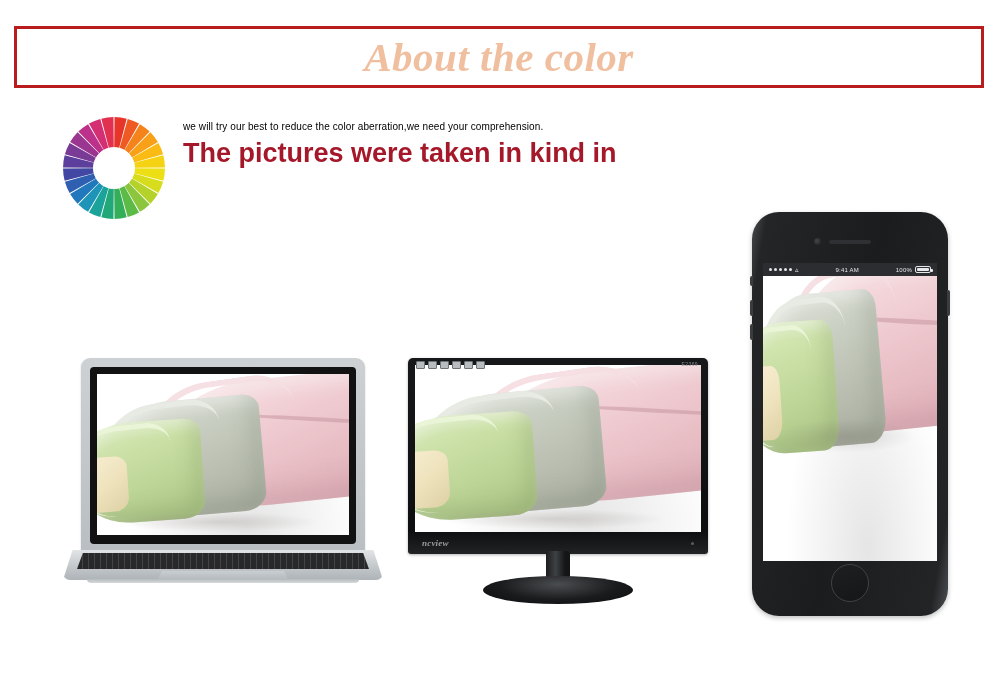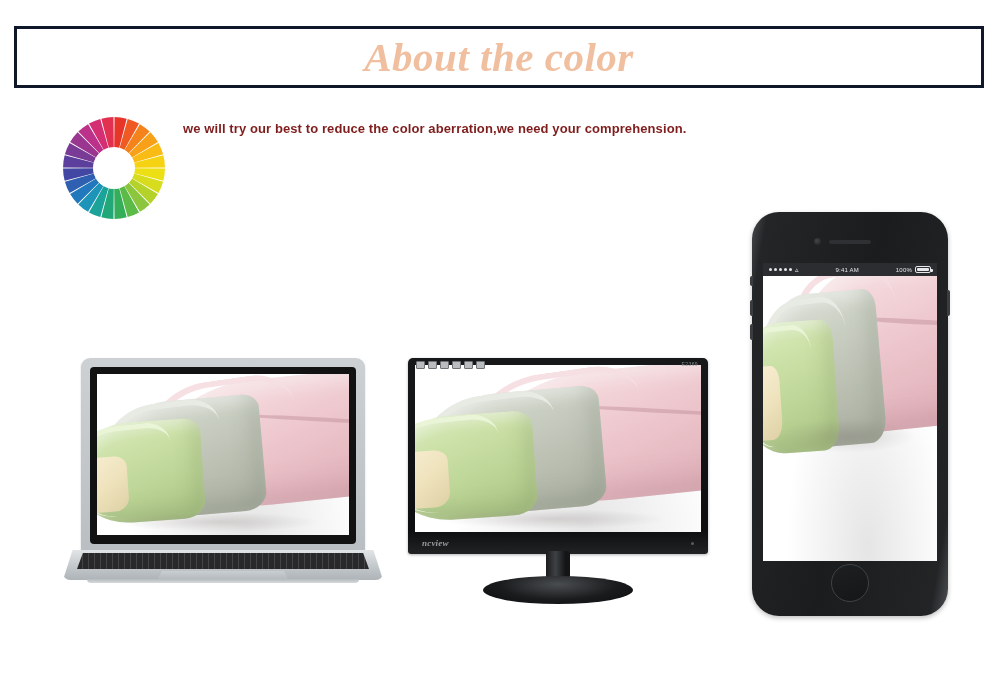--- a/index.html
+++ b/index.html
@@ -8,36 +8,36 @@
     background: #ffffff;
     font-family: "Liberation Sans", sans-serif;
     overflow: hidden;
   }
   .page { position: relative; width: 1000px; height: 676px; background: #fff; }
 
   
   .header-box {
     position: absolute; left: 14px; top: 26px;
     width: 970px; height: 62px;
-    border: 3px solid #0f172a;
+    border: 3px solid #b91c1c;
     display: flex; align-items: center; justify-content: center;
     background: #fff;
   }
   .header-title {
     font-family: "Liberation Serif", serif;
     font-style: italic; font-weight: bold;
     font-size: 41px; letter-spacing: 0.5px;
     color: #f0bf9f; white-space: nowrap;
   }
 
   
   .text-block { position: absolute; left: 183px; top: 120px; width: 720px; }
   .line-note {
-    font-size: 13px; color: #7f1d1d; line-height: 1.45;
-    letter-spacing: 0.1px; white-space: nowrap; font-weight: bold;
+    font-size: 10px; color: #000000; line-height: 1.45;
+    letter-spacing: 0.1px; white-space: nowrap;
   }
   .line-teal {
     font-size: 27px; color: #3e8182; font-weight: bold;
     line-height: 1.28; margin-top: 3px; white-space: nowrap;
   }
   .line-red {
     font-size: 27px; color: #a5182a; font-weight: bold;
     line-height: 1.28; margin-top: 1px; white-space: nowrap;
   }
 
@@ -279,20 +279,21 @@
           <path d="M15.716496314845102 14.99083869799263 A49 49 0 0 1 25.056970628231817 7.823640676806754 L39.81917168499258 32.785159459921125 A20 20 0 0 0 36.00673318973269 35.71054640734393 Z" fill="#bc3189"></path>
           <path d="M25.94571607285809 7.3105232551107235 A49 49 0 0 1 36.82292878985197 2.8050342269147563 L44.621603587694686 30.73674866404684 A20 20 0 0 0 40.18192492769718 32.57572377759621 Z" fill="#d42f73"></path>
           <path d="M37.81419552892209 2.539425104697081 A49 49 0 0 1 49.486882578303934 1.0026867010899068 L49.79056431767508 30.001096612689757 A20 20 0 0 0 45.026202256702895 30.628336777427382 Z" fill="#e13050"></path>
         </g>
       <circle cx="50" cy="50" r="20" fill="#ffffff"></circle>
     </svg>
   </div>
 
   <div class="text-block">
     <div class="line-note">we will try our best to reduce the color aberration,we need your comprehension.</div>
+    <div class="line-red">The pictures were taken in kind in</div>
   </div>
 
   <div class="laptop">
     <div class="lt-lid">
       <div class="lt-bezel">
         <div class="lt-screen">
           <div class="photo">
             <div class="ph-bg"></div>
             <div class="roll roll-pink"></div>
             <div class="roll lip-pink"></div>

